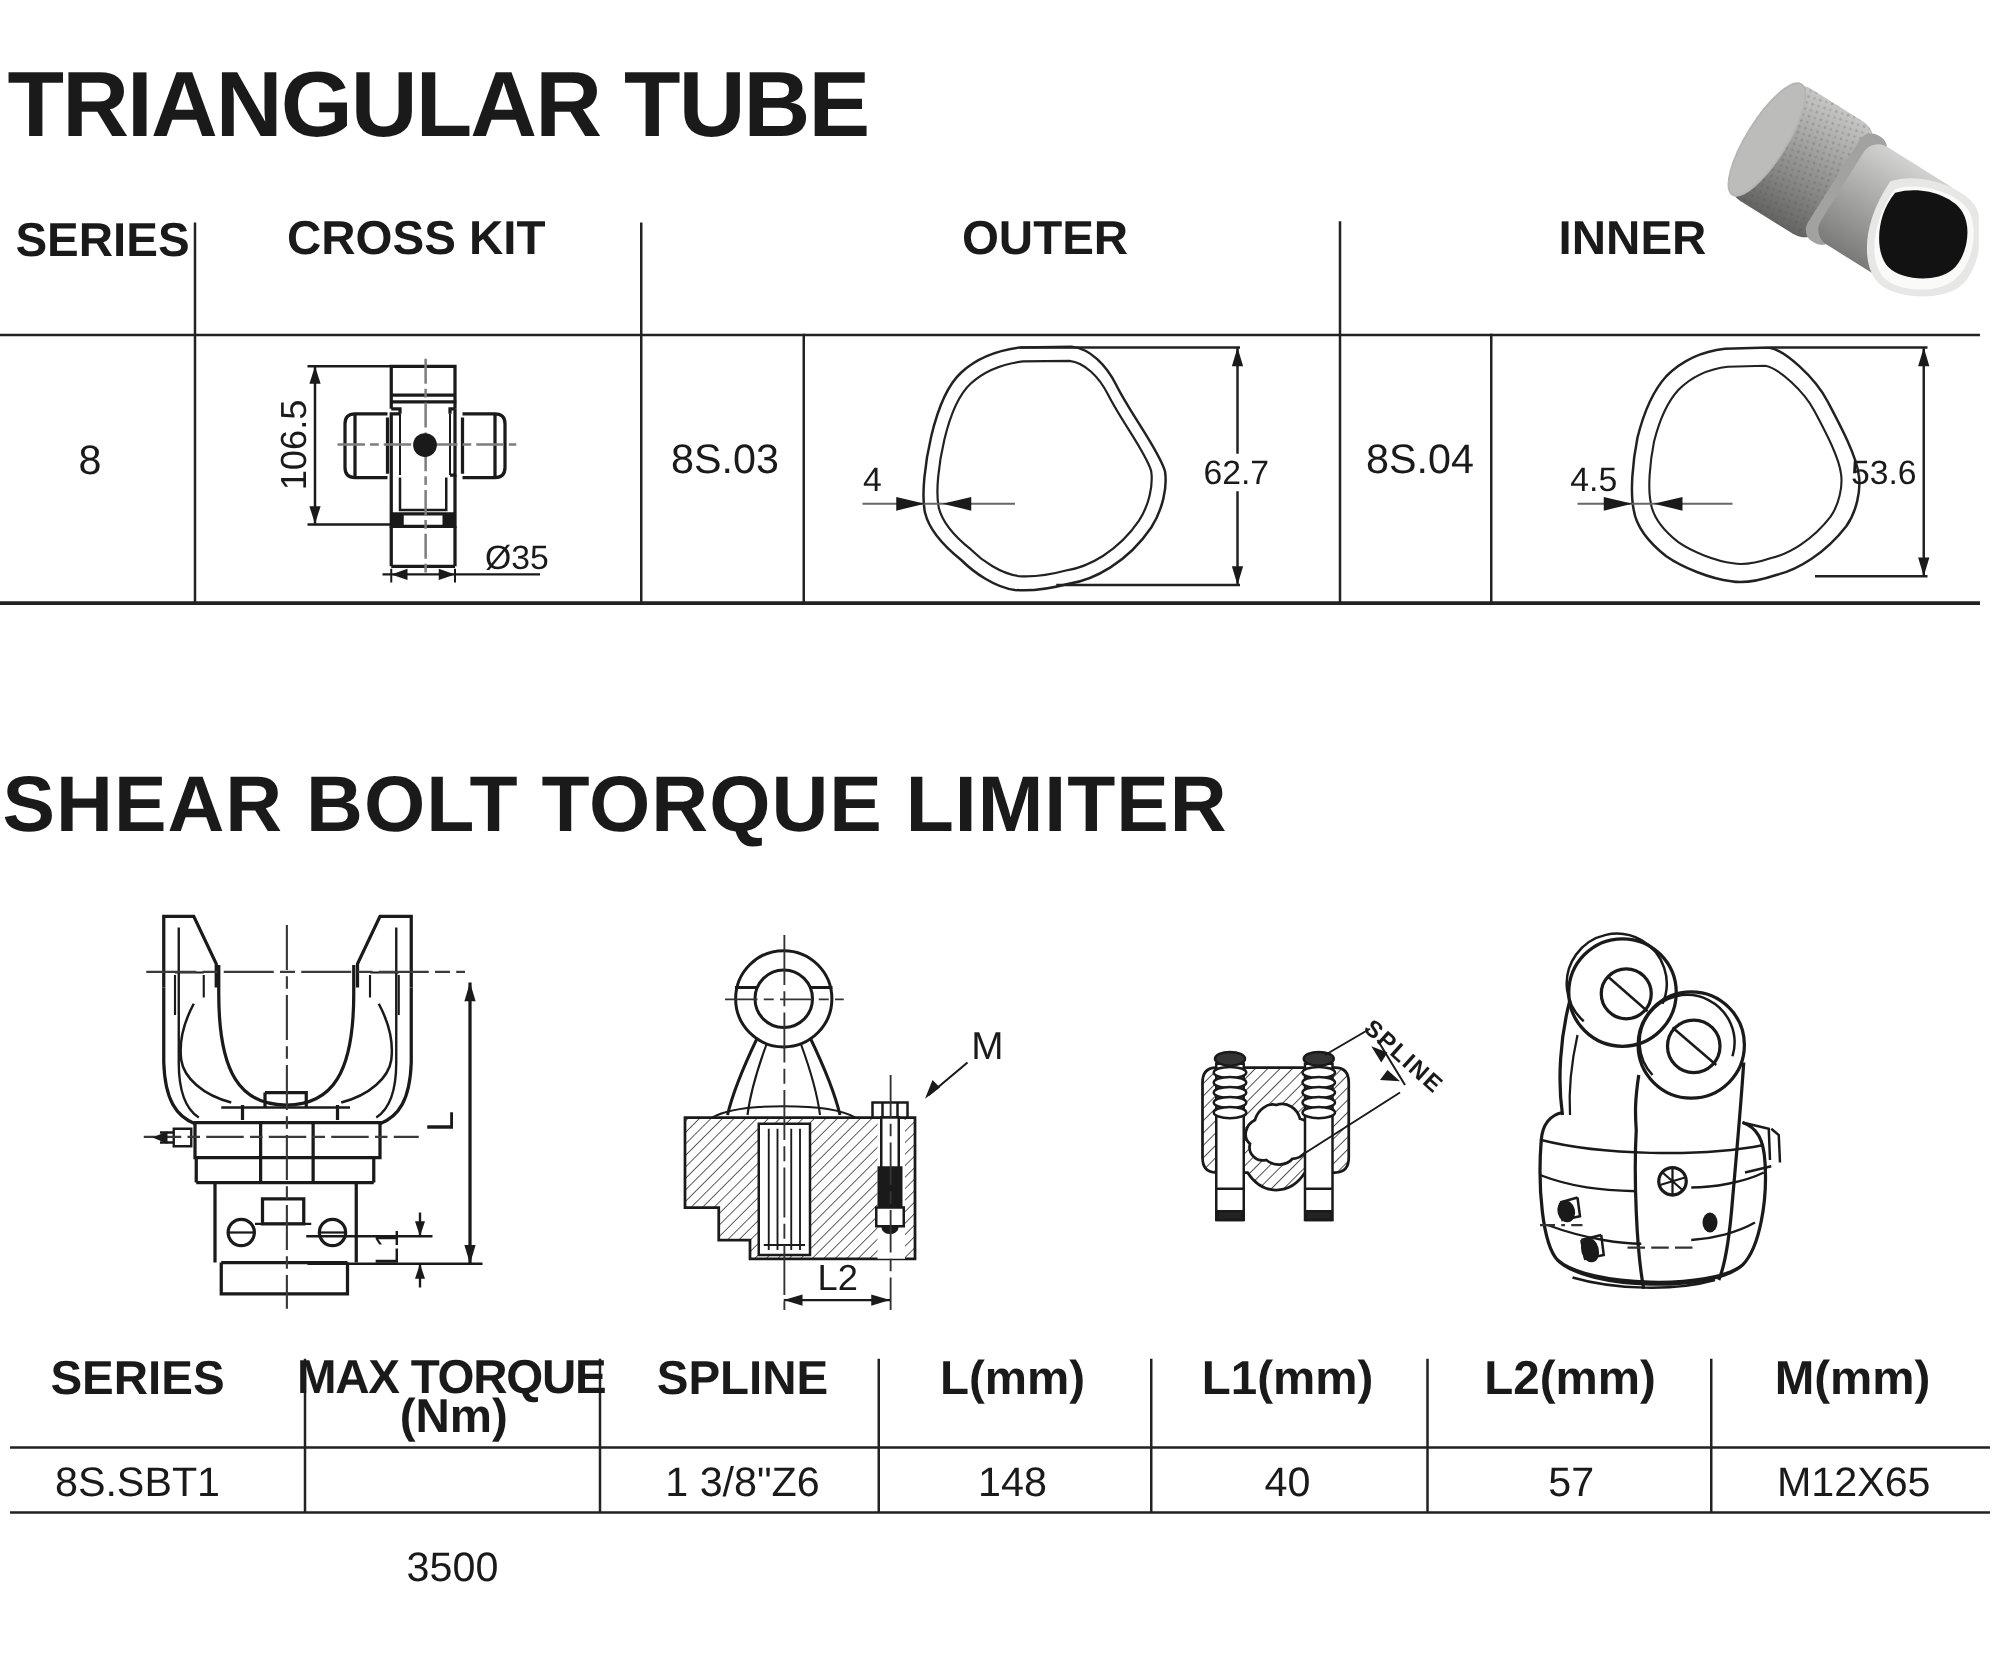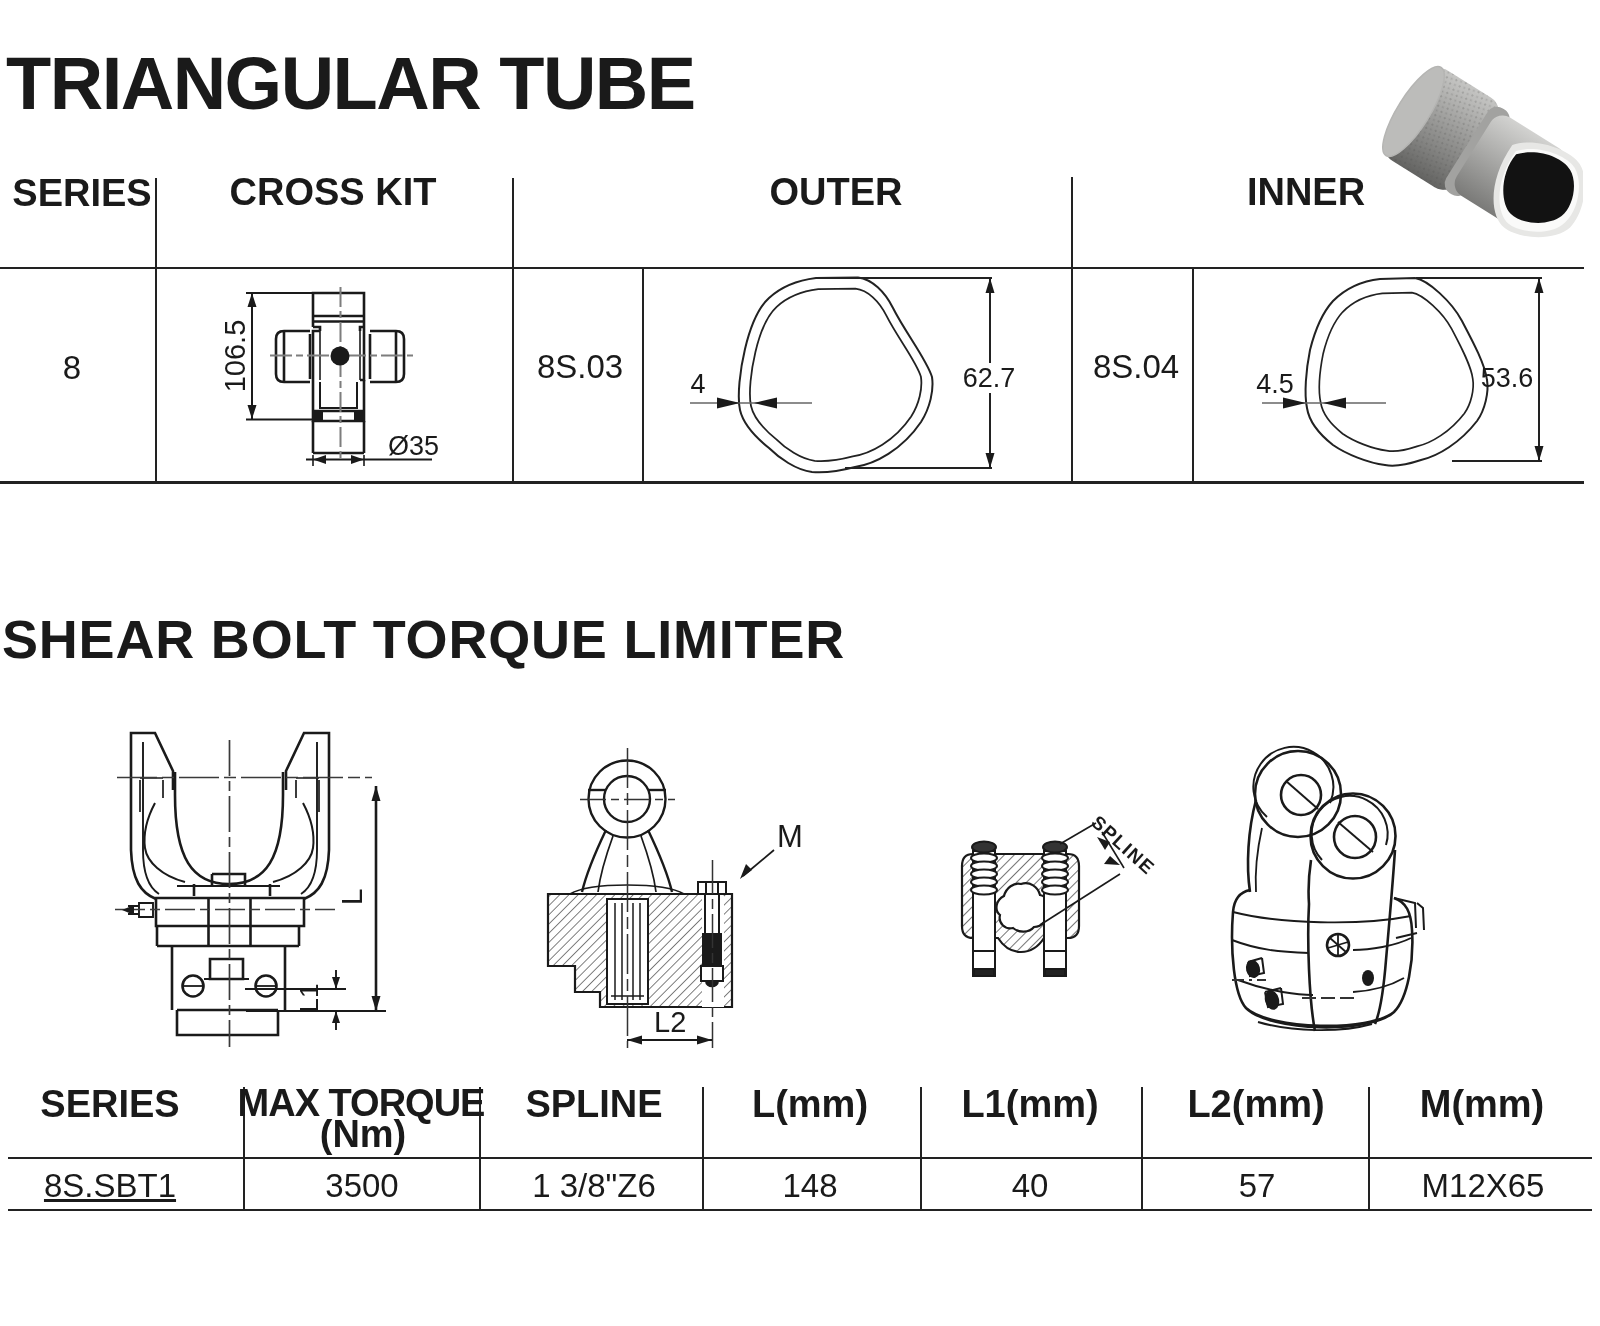--- a/index.html
+++ b/index.html
@@ -9,21 +9,21 @@
 .hline{position:absolute;background:#222;height:2px;}
 .vline{position:absolute;background:#222;width:2px;}
 .ctr{position:absolute;transform:translate(-50%,-50%);white-space:nowrap;}
 .hdr{font-weight:bold;font-size:38px;}
 .dat{font-size:33px;}
 </style>
 </head>
 <body>
 
 <div class="abs" style="left:6px;top:41px;font-size:74px;font-weight:bold;letter-spacing:-1.5px;">TRIANGULAR TUBE</div>
-<div class="abs" style="left:2px;top:608px;font-size:54px;font-weight:bold;letter-spacing:0.8px;">SHEAR BOLT TORQUE LIMITER</div>
+<div class="abs" style="left:2px;top:608px;font-size:63px;font-weight:bold;letter-spacing:0.8px;">SHEAR BOLT TORQUE LIMITER</div>
 
 <div class="hline" style="left:0;top:267px;width:1584px;"></div>
 <div class="hline" style="left:0;top:481px;width:1584px;height:3px;"></div>
 <div class="vline" style="left:155px;top:178px;height:305px;"></div>
 <div class="vline" style="left:512px;top:178px;height:305px;"></div>
 <div class="vline" style="left:642px;top:267px;height:216px;"></div>
 <div class="vline" style="left:1071px;top:177px;height:306px;"></div>
 <div class="vline" style="left:1192px;top:267px;height:216px;"></div>
 
 <div class="ctr hdr" style="left:82px;top:193px;">SERIES</div>
@@ -388,19 +388,19 @@
 
 <div class="ctr hdr" style="left:110px;top:1104px;">SERIES</div>
 <div class="ctr hdr" style="left:361px;top:1103px;letter-spacing:-1px;">MAX TORQUE</div>
 <div class="ctr hdr" style="left:363px;top:1134px;">(Nm)</div>
 <div class="ctr hdr" style="left:594px;top:1104px;">SPLINE</div>
 <div class="ctr hdr" style="left:810px;top:1104px;">L(mm)</div>
 <div class="ctr hdr" style="left:1030px;top:1104px;">L1(mm)</div>
 <div class="ctr hdr" style="left:1256px;top:1104px;">L2(mm)</div>
 <div class="ctr hdr" style="left:1482px;top:1104px;">M(mm)</div>
 
-<div class="ctr dat" style="left:110px;top:1186px;text-decoration:underline;">8S.SBT1</div>
-<div class="ctr dat" style="left:362px;top:1186px;">3500</div>
+<div class="ctr dat" style="left:110px;top:1186px;">8S.SBT1</div>
+<div class="ctr dat" style="left:362px;top:1254px;">3500</div>
 <div class="ctr dat" style="left:594px;top:1186px;">1 3/8"Z6</div>
 <div class="ctr dat" style="left:810px;top:1186px;">148</div>
 <div class="ctr dat" style="left:1030px;top:1186px;">40</div>
 <div class="ctr dat" style="left:1257px;top:1186px;">57</div>
 <div class="ctr dat" style="left:1483px;top:1186px;">M12X65</div>
 
 </body></html>

